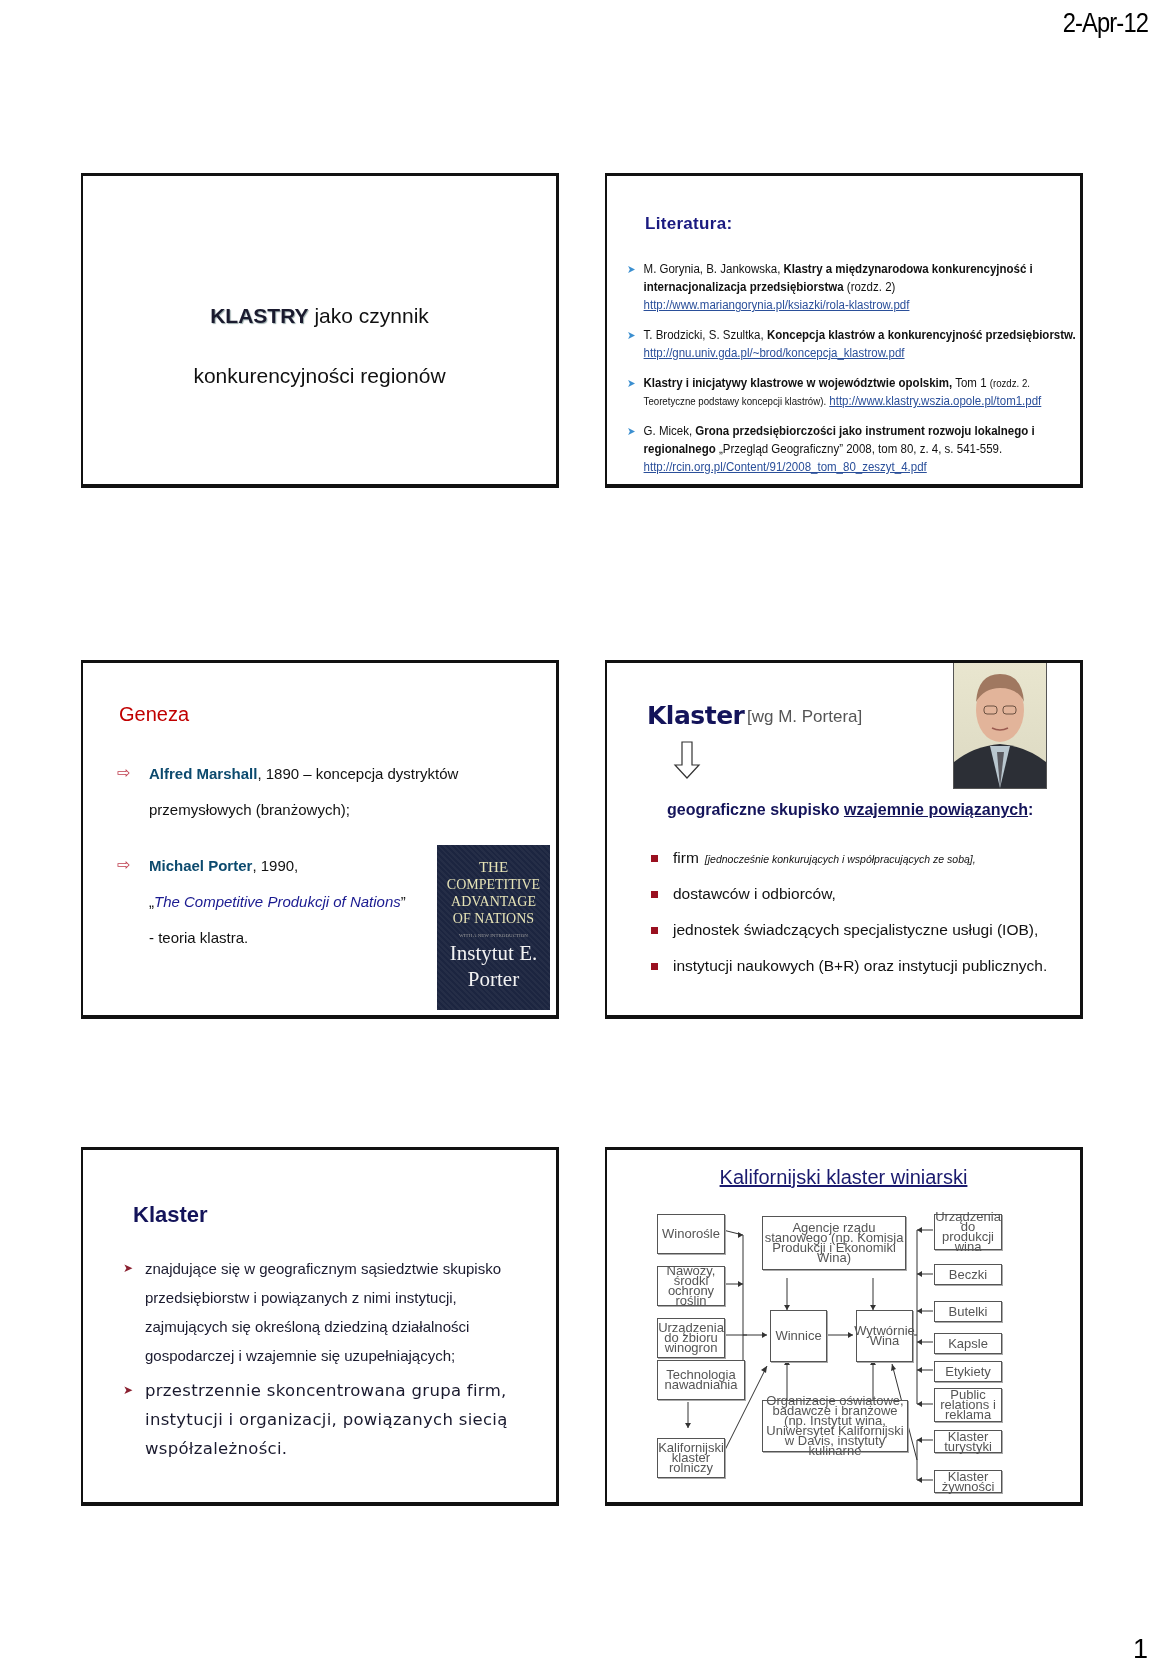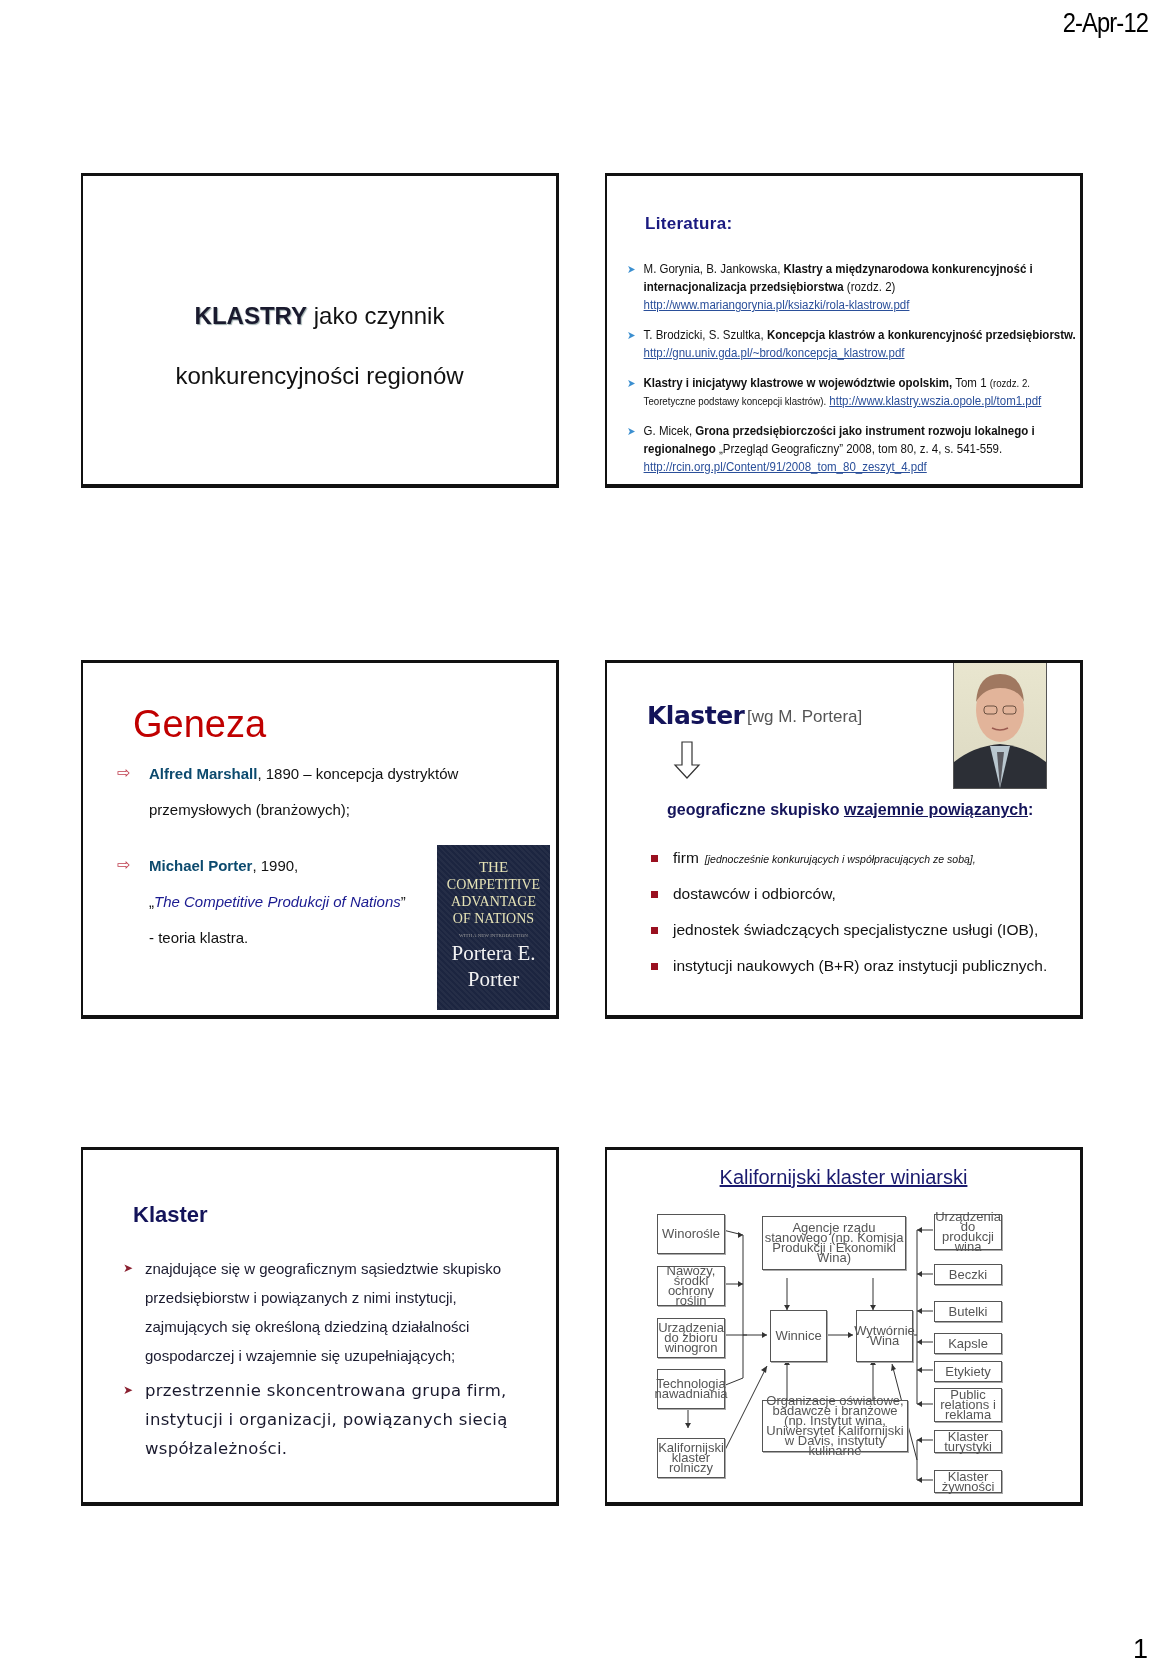--- a/index.html
+++ b/index.html
@@ -13,35 +13,35 @@
            border:2px solid #111; border-top-width:3px; border-bottom-width:4px; border-right-width:3px;
            overflow:hidden; }
   .s-left { left:81px; width:478px; }
   .s-right { left:605px; width:478px; }
   .row1 { top:173px; height:315px; }
   .row2 { top:660px; height:359px; }
   .row3 { top:1147px; height:359px;text-decoration:underline; }
 
   
   .title1 { position:absolute; left:0; right:0; top:110px; text-align:center;
-            font-size:24px; line-height:60px; color:#111; }
+            font-size:21px; line-height:60px; color:#111; }
   .title1 .klastry { font-weight:bold; color:#1a1a2e; text-shadow:1px 1px 1px #9aa; }
 
   
   .lit-head { position:absolute; left:38px; top:38px; color:#1a1a80; font-weight:bold; font-size:17px; letter-spacing:0.3px; }
   .lit-list { position:absolute; left:20px; right:14px; top:84px; margin:0; padding:0; list-style:none;
               font-size:12.5px; line-height:18px; color:#111; }
   .lit-list li { position:relative; padding-left:18px; margin-bottom:12px; transform:scaleX(0.92); transform-origin:left top; width:108%; }
   .lit-bullet { position:absolute; left:0; top:0; color:#3b8fd0; font-size:11px; }
   .lit-list b { font-weight:bold; }
   .small { font-size:10.5px; }
   .link { color:#2a4f9a; text-decoration:underline; }
 
   
-  .geneza { position:absolute; left:50px; top:40px; color:#c00000; font-size:38px; }
+  .geneza { position:absolute; left:36px; top:40px; color:#c00000; font-size:20px; }
   .gen-arrow { position:absolute; left:34px; color:#c04050; font-size:16px; }
   .gen-text { position:absolute; left:66px; font-size:15px; color:#111; white-space:nowrap; }
   .navy-b { color:#0c4a6e; font-weight:bold; }
   .ital-navy { color:#1a1a90; font-style:italic; }
   .book { position:absolute; left:354px; top:182px; width:113px; height:165px;
           background:#1c2540;
           background-image:repeating-linear-gradient(45deg, rgba(255,255,255,0.04) 0 2px, transparent 2px 4px);
           color:#e6e3b6; text-align:center; font-family:"Liberation Serif", serif; }
   .book .b1 { margin-top:14px; font-size:15px; line-height:17px; }
   .book .b2 { font-size:14px; line-height:17px; }
@@ -123,21 +123,21 @@
   <span class="gen-arrow" style="top:192px">⇨</span>
   <div class="gen-text" style="top:194px"><span class="navy-b">Michael Porter</span><span>, 1990,</span></div>
   <div class="gen-text" style="top:230px"><span>„</span><span class="ital-navy">The Competitive Produkcji of Nations</span><span>”</span></div>
   <div class="gen-text" style="top:266px">- teoria klastra.</div>
   <div class="book">
     <div class="b1">THE</div>
     <div class="b2">COMPETITIVE</div>
     <div class="b2">ADVANTAGE</div>
     <div class="b2">OF NATIONS</div>
     <div class="b3">WITH A NEW INTRODUCTION</div>
-    <div class="b4">Portera E.</div>
+    <div class="b4">Instytut E.</div>
     <div class="b4">Porter</div>
   </div>
 </div>
 
 <div class="slide s-right row2">
   <div class="klaster4">Klaster</div>
   <div class="klaster4-sub">[wg M. Portera]</div>
   <svg class="down-arrow" width="28" height="38" viewBox="0 0 28 38">
     <path d="M9 1 H19 V24 H26 L14 37 L2 24 H9 Z" fill="#fff" stroke="#333" stroke-width="1.2"></path>
   </svg>
@@ -240,21 +240,21 @@
       <polygon points="310,254 315,251 315,257"></polygon>
       <polygon points="310,290 315,287 315,293"></polygon>
       <polygon points="310,330 315,327 315,333"></polygon>
       <polygon points="285,214 284,221 289,219"></polygon>
     </g>
   </svg>
 
   <div class="dbox" style="left:50px;top:64px;width:68px;height:40px">Winorośle</div>
   <div class="dbox" style="left:50px;top:116px;width:68px;height:40px">Nawozy, środki ochrony roślin</div>
   <div class="dbox" style="left:50px;top:168px;width:68px;height:40px">Urządzenia do zbioru winogron</div>
-  <div class="dbox" style="left:50px;top:219px;width:68px;height:40px">Technologia nawadniania</div>
+  <div class="dbox" style="left:50px;top:210px;width:88px;height:40px">Technologia nawadniania</div>
   <div class="dbox" style="left:50px;top:288px;width:68px;height:40px">Kalifornijski klaster rolniczy</div>
 
   <div class="dbox" style="left:155px;top:66px;width:144px;height:54px">Agencje rządu stanowego (np. Komisja Produkcji i Ekonomiki Wina)</div>
   <div class="dbox" style="left:163px;top:160px;width:57px;height:52px">Winnice</div>
   <div class="dbox" style="left:249px;top:160px;width:57px;height:52px">Wytwórnie Wina</div>
   <div class="dbox" style="left:155px;top:250px;width:146px;height:52px">Organizacje oświatowe, badawcze i branżowe (np. Instytut wina, Uniwersytet Kalifornijski w Davis, instytuty kulinarne</div>
 
   <div class="dbox" style="left:327px;top:64px;width:68px;height:36px">Urządzenia do produkcji wina</div>
   <div class="dbox" style="left:327px;top:114px;width:68px;height:21px">Beczki</div>
   <div class="dbox" style="left:327px;top:151px;width:68px;height:21px">Butelki</div>

